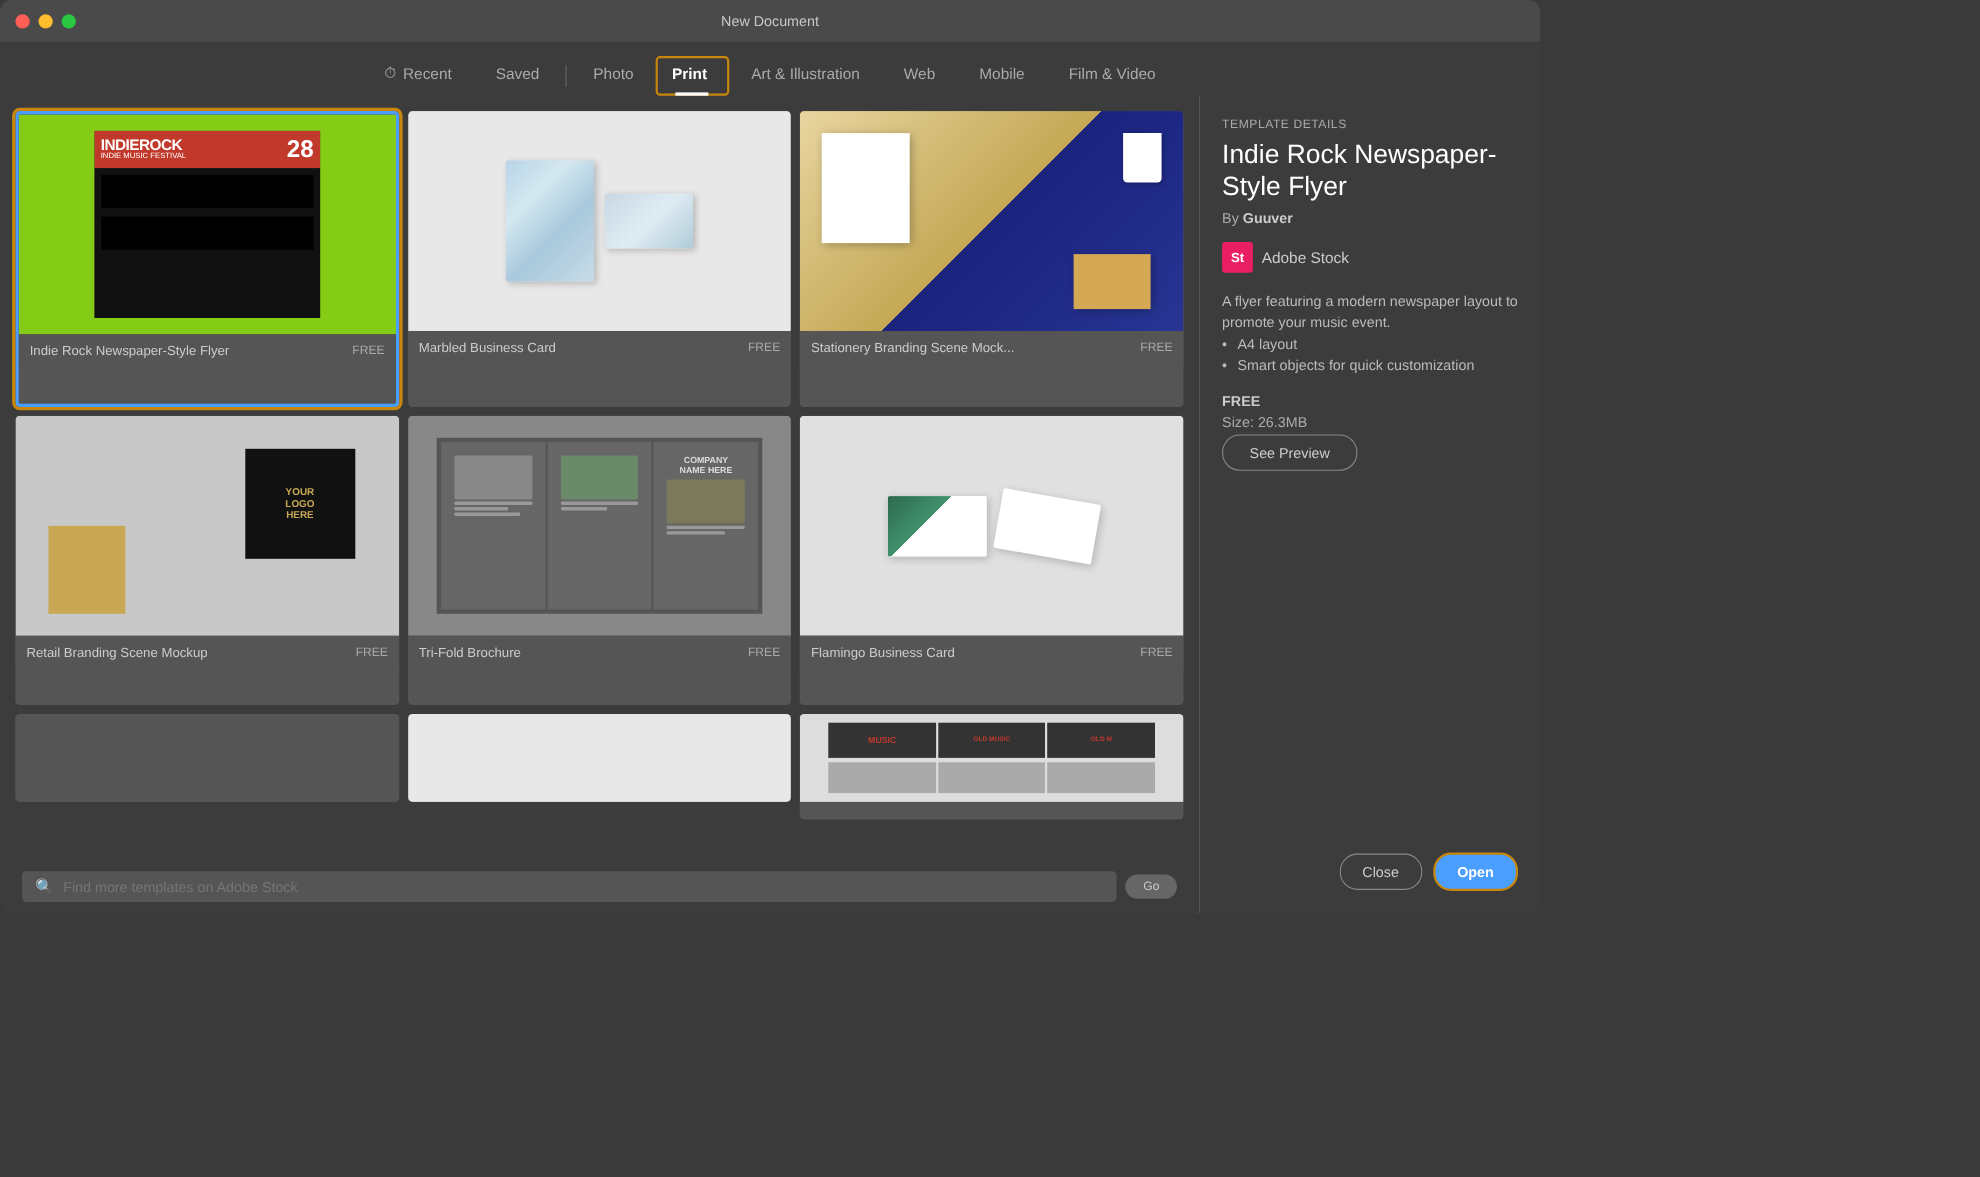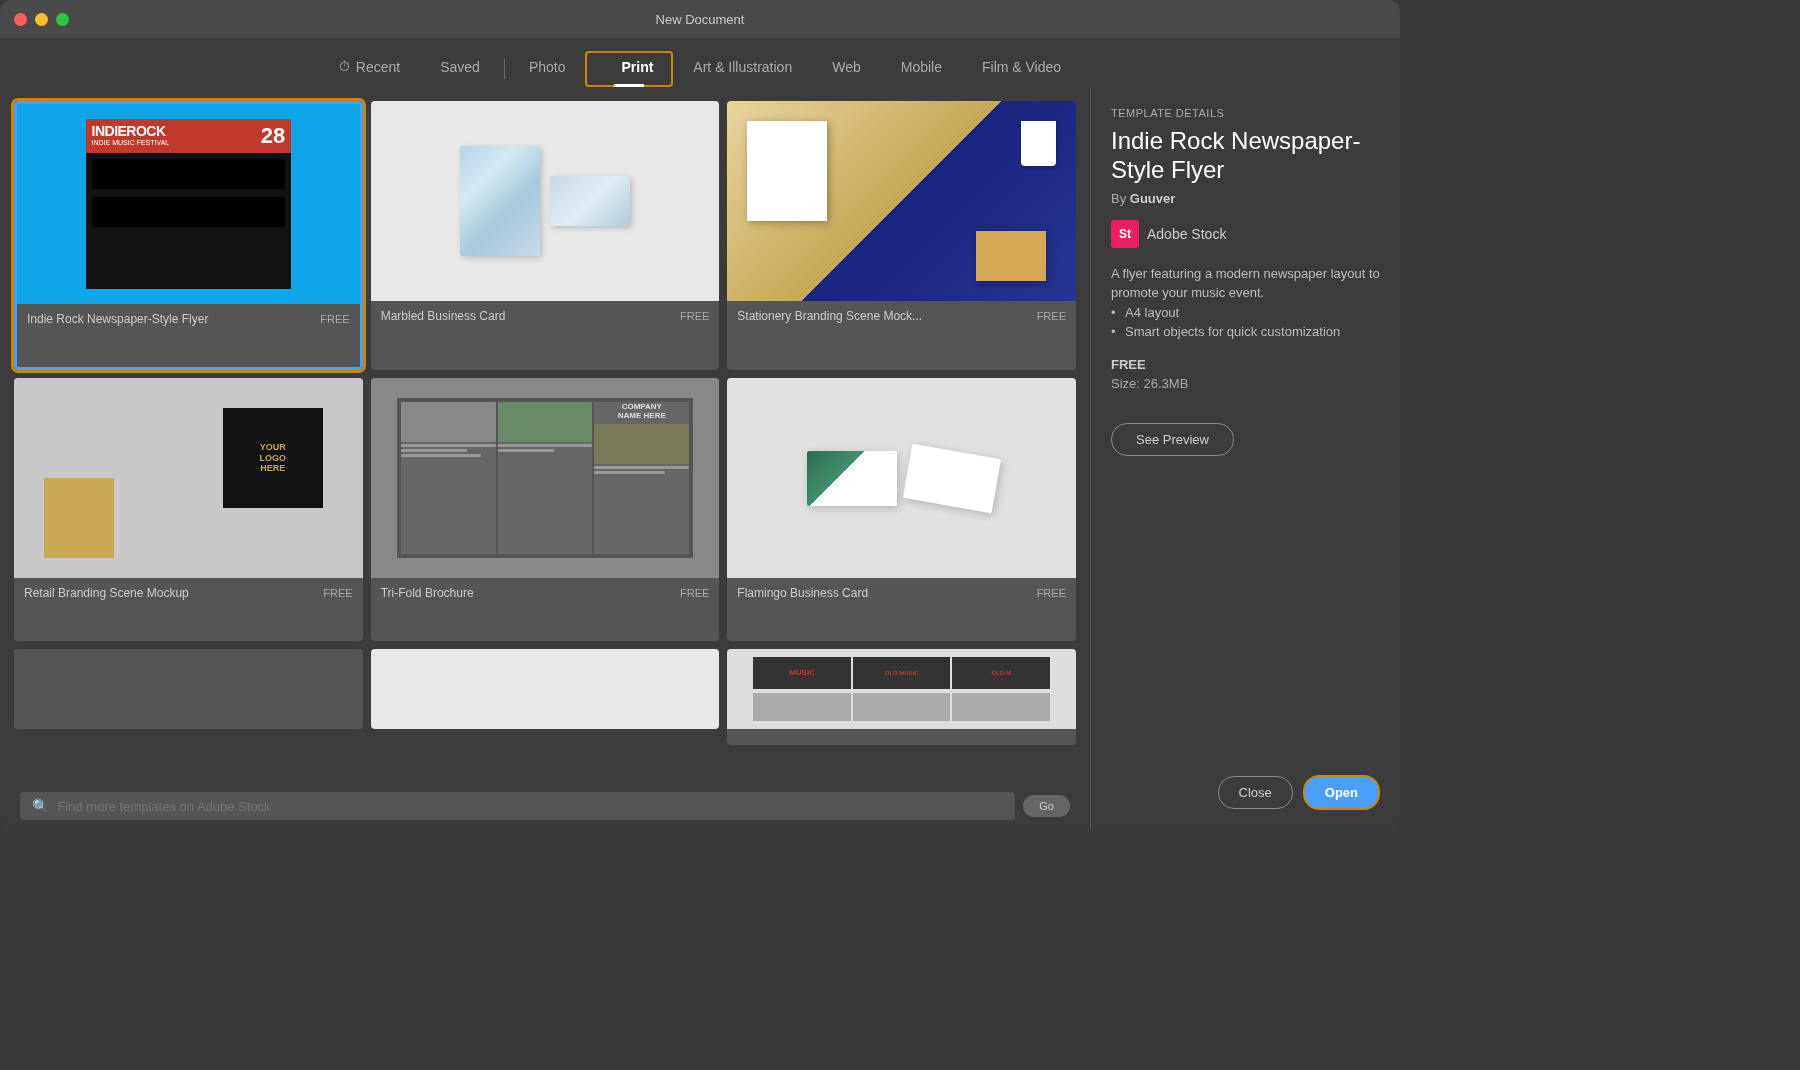--- a/index.html
+++ b/index.html
@@ -69,21 +69,21 @@
       position: relative;
       display: flex;
       align-items: center;
       gap: 6px;
     }
     .nav-tab.active {
       color: #fff;
       font-weight: 600;
       border: 2px solid #c8860a;
       border-radius: 4px;
-      padding: 6px 18px 10px 34px;
+      padding: 6px 18px 10px 13px;
     }
     .nav-tab.active::after {
       content: '';
       position: absolute;
       bottom: -2px;
       left: 50%;
       transform: translateX(-50%);
       width: 30px;
       height: 3px;
       background: #fff;
@@ -263,21 +263,21 @@
     }
     .sidebar-free-label {
       color: #ccc;
       font-size: 13px;
       font-weight: 600;
       margin-bottom: 4px;
     }
     .sidebar-size {
       color: #aaa;
       font-size: 13px;
-      margin-bottom: 32px;
+      margin-bottom: 4px;
     }
     .preview-btn {
       background: transparent;
       border: 1px solid #888;
       border-radius: 16px;
       color: #ccc;
       font-size: 13px;
       padding: 8px 24px;
       cursor: pointer;
       margin-bottom: auto;
@@ -305,21 +305,21 @@
       border-radius: 16px;
       color: #fff;
       font-size: 13px;
       font-weight: 600;
       padding: 8px 20px;
       cursor: pointer;
     }
 
     
     .thumb-indie {
-      background: #0ea5e9;
+      background: #84cc16;
       width: 100%;
       height: 100%;
       display: flex;
       align-items: center;
       justify-content: center;
     }
     .indie-inner {
       width: 60%;
       height: 85%;
       background: #222;
@@ -455,21 +455,21 @@
       display: grid;
       grid-template-columns: 1fr 1fr 1fr;
       gap: 2px;
       padding: 4px;
     }
     .brochure-panel {
       background: #666;
       display: flex;
       flex-direction: column;
       gap: 2px;
-      padding: 0;
+      padding: 12px;
     }
     .brochure-img {
       width: 100%;
       height: 40px;
       background: #888;
       border-radius: 1px;
     }
     .brochure-lines {
       display: flex;
       flex-direction: column;

